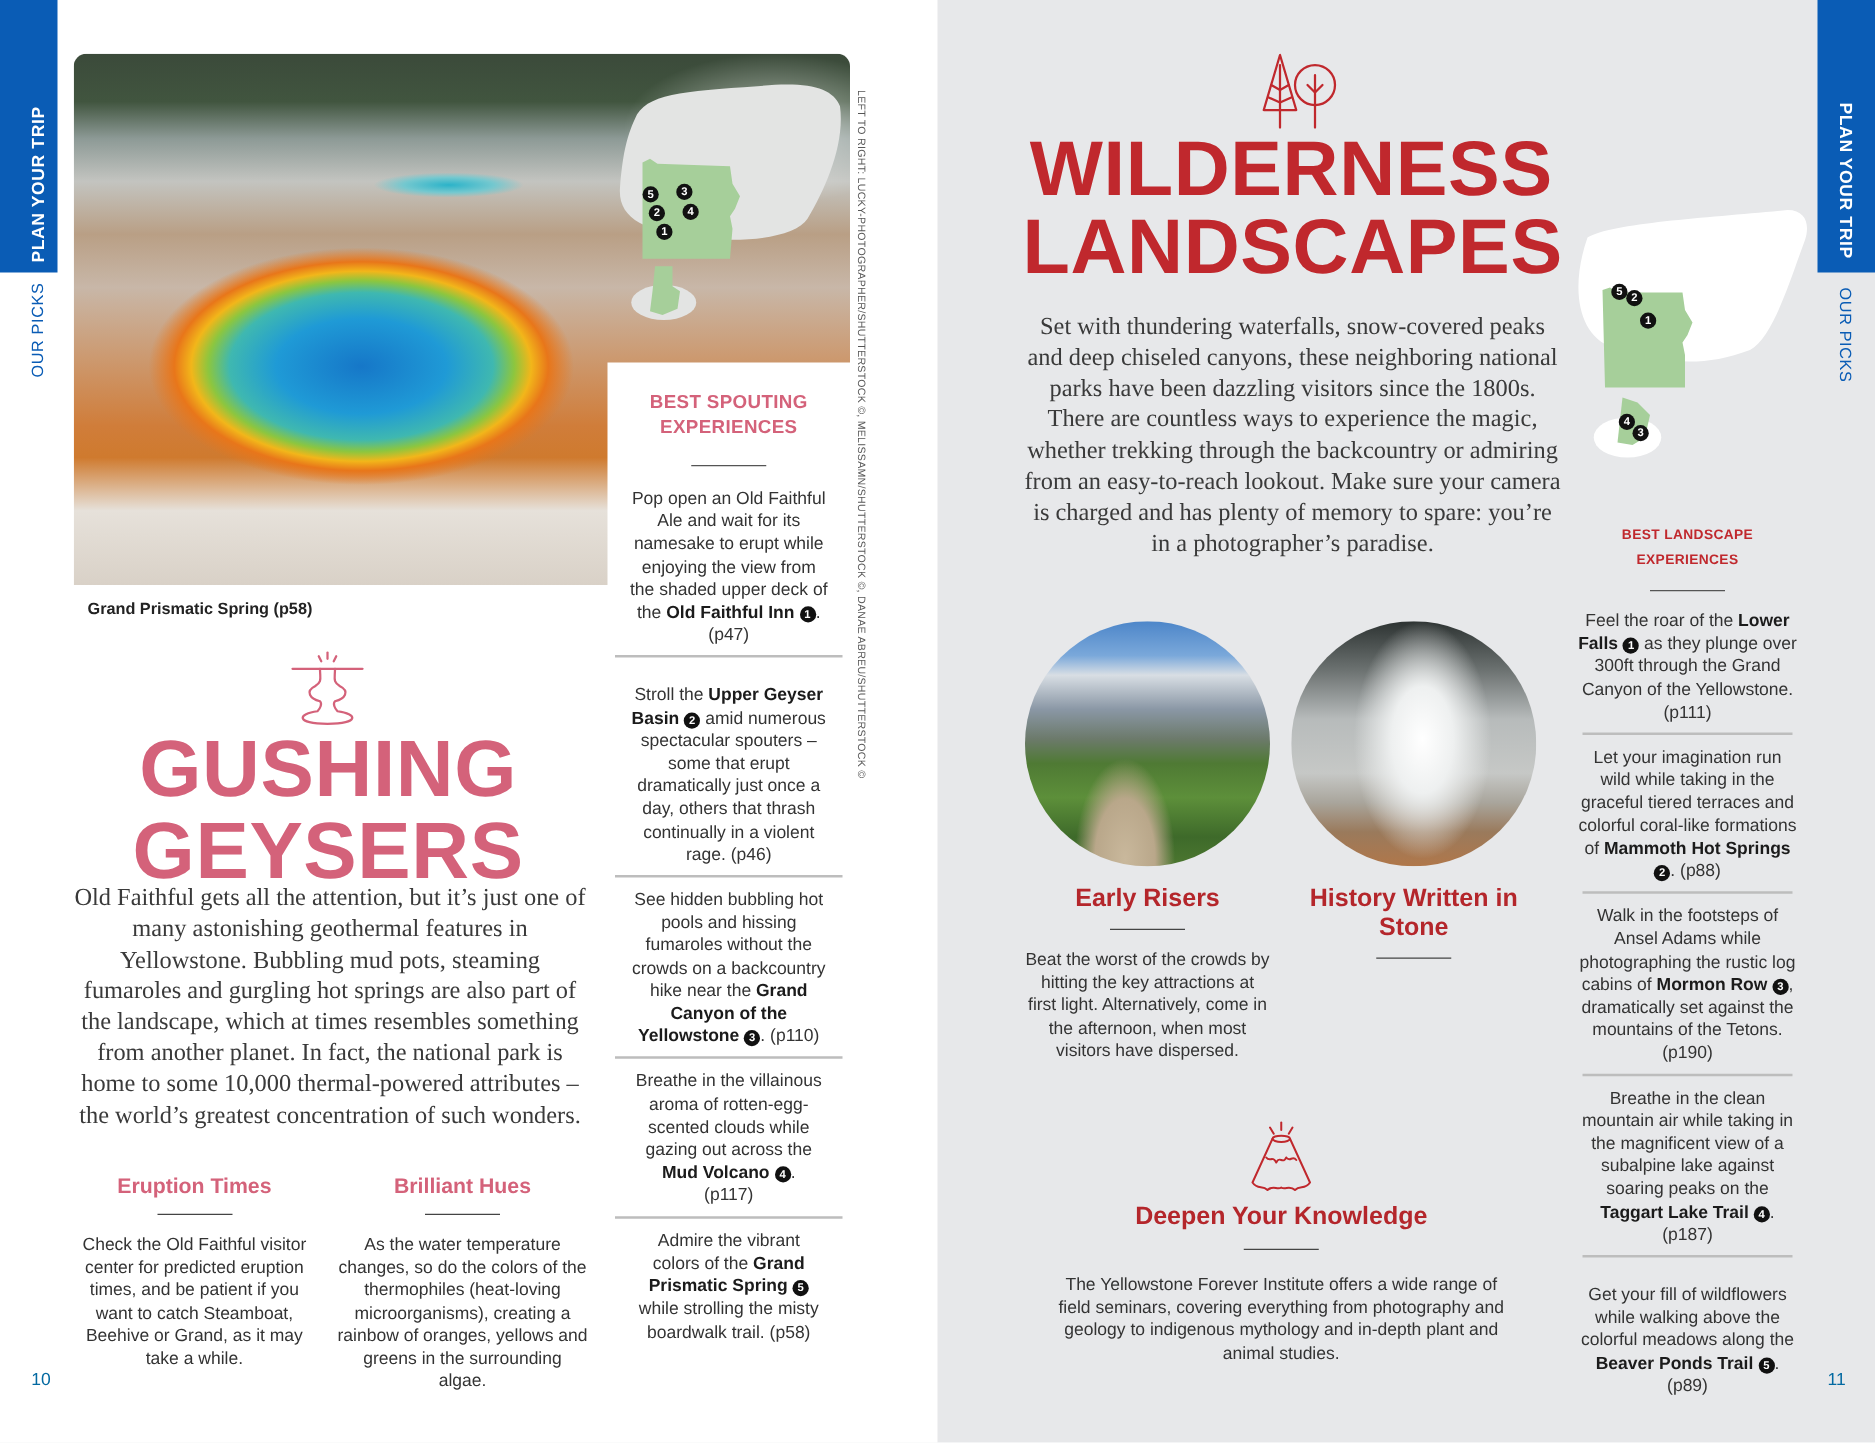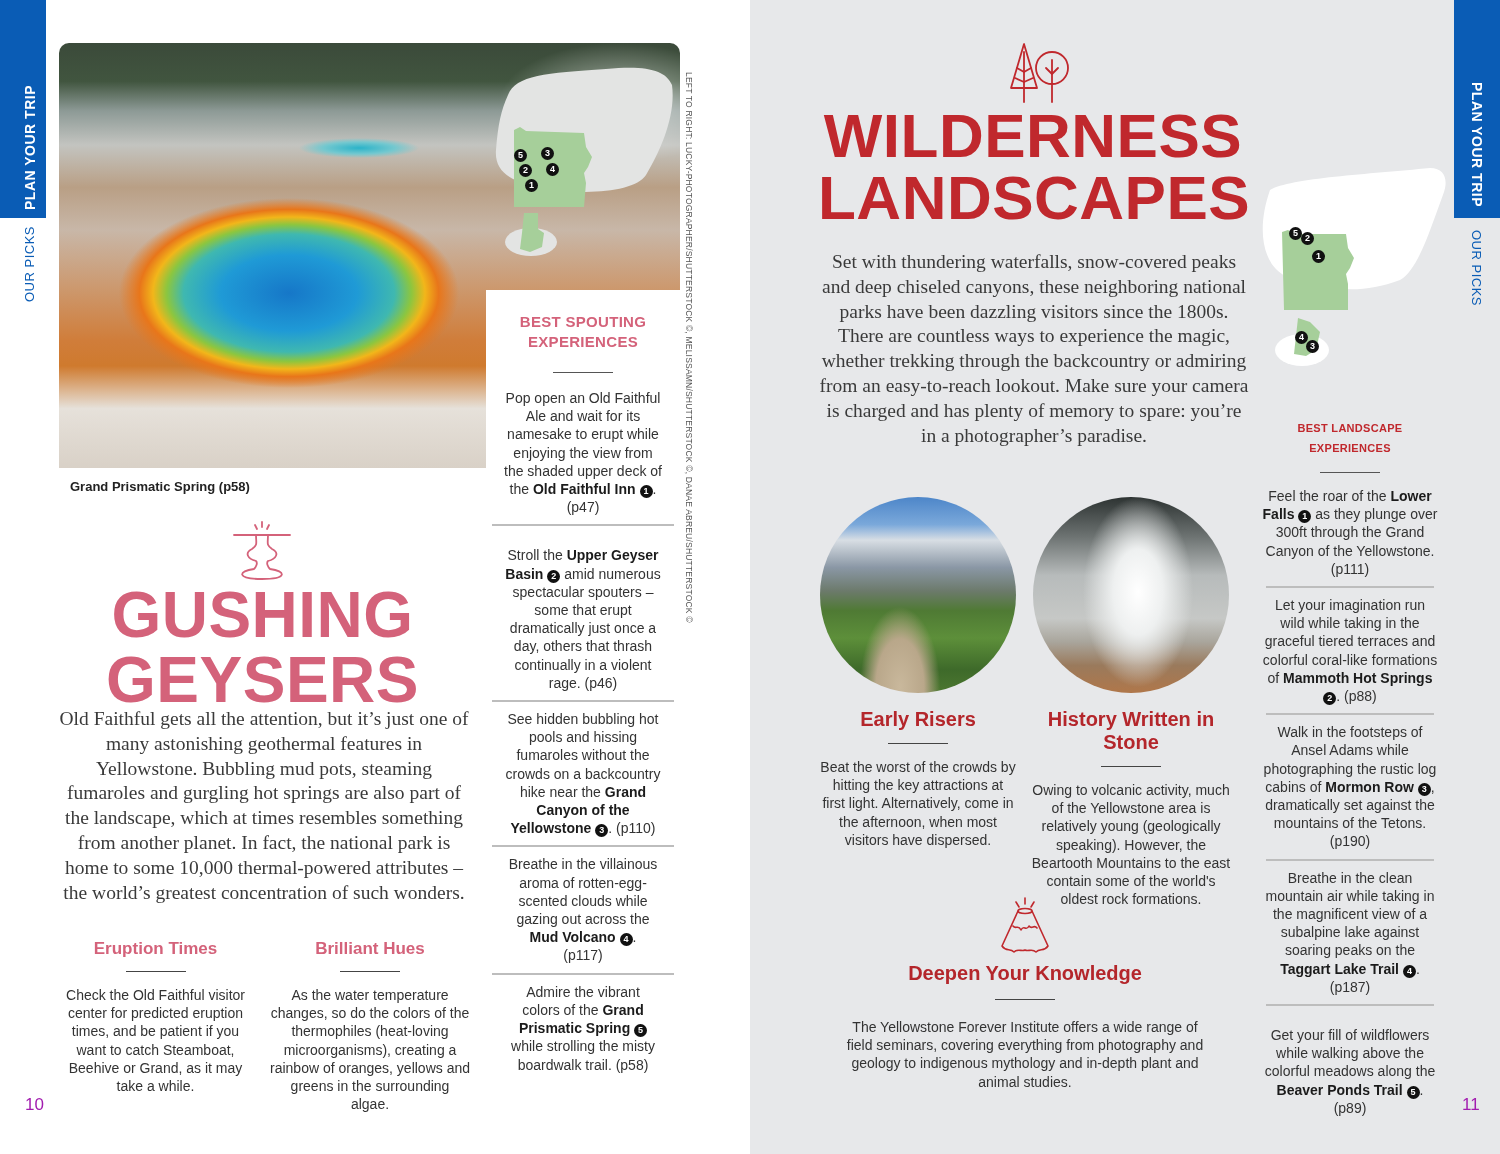--- a/index.html
+++ b/index.html
@@ -39,21 +39,21 @@
   .marker { display: inline-block; width: 13px; height: 13px; border-radius: 50%; background: #111; color: #fff; font-size: 9px; line-height: 13px; text-align: center; font-weight: bold; vertical-align: 0px; }
 
   .big-title { font-family: "Liberation Sans", sans-serif; font-weight: bold; letter-spacing: 0.5px; }
   .body-serif { font-family: "Liberation Serif", serif; color: #3a3a3a; }
 
   .sub-title-pink { color: #d4627a; font-weight: bold; font-size: 17px; text-align: center; }
   .sub-title-red { color: #b4262b; font-weight: bold; font-size: 20px; text-align: center; }
   .sub-rule { width: 60px; height: 1px; background: #444; margin: 12px auto 14px; }
   .sub-body { font-size: 14px; line-height: 18.2px; text-align: center; color: #333; }
 
-  .pagenum { font-size: 17px; color: #a21caf; }
+  .pagenum { font-size: 14px; color: #0369a1; }
 
   .circle-photo { border-radius: 50%; overflow: hidden; }
 </style>
 </head>
 <body>
 
 <div id="left-page">
 
   <div class="tab-blue" style="left:0; top:0; width:46px; height:218px;"></div>
   <div class="vtext up" style="left:22px; top:210px; color:#fff;">PLAN YOUR TRIP</div>
@@ -185,21 +185,20 @@
       linear-gradient(180deg, #2d3332 0%, #6c7271 20%, #b7bbbb 40%, #c6c8c6 62%, #a9a59c 74%, #9a7a5c 86%, #b0774a 100%);"></div>
 
   <div class="abs" style="left:70px; top:708px; width:196px;">
     <div class="sub-title-red">Early Risers</div>
     <div class="sub-rule"></div>
     <div class="sub-body">Beat the worst of the crowds by hitting the key attractions at first light. Alternatively, come in the afternoon, when most visitors have dispersed.</div>
   </div>
   <div class="abs" style="left:279px; top:708px; width:204px;">
     <div class="sub-title-red">History Written in Stone</div>
     <div class="sub-rule"></div>
-    <div class="sub-body">Owing to volcanic activity, much of the Yellowstone area is relatively young (geologically speaking). However, the Beartooth Mountains to the east contain some of the world's oldest rock formations.</div>
   </div>
 
   <svg class="abs" style="left:244px; top:896px;" width="62" height="60" viewBox="0 0 62 60">
     <g fill="none" stroke="#c0282d" stroke-width="1.6" stroke-linecap="round" stroke-linejoin="round">
       <line x1="22" y1="6" x2="25" y2="11"></line>
         <line x1="31" y1="2" x2="31" y2="8"></line>
         <line x1="40" y1="6" x2="37" y2="11"></line>
       <ellipse cx="31" cy="15" rx="7" ry="2.5"></ellipse>
       <path d="M24 15 L8 50 C12 56 16 52 20 56 C24 52 28 56 31 54 C34 56 38 52 42 56 C46 52 50 56 54 50 L38 15"></path>
       <path d="M19 30 C22 34 24 28 27 34 C30 28 32 36 35 30 C38 34 40 28 43 32"></path>

